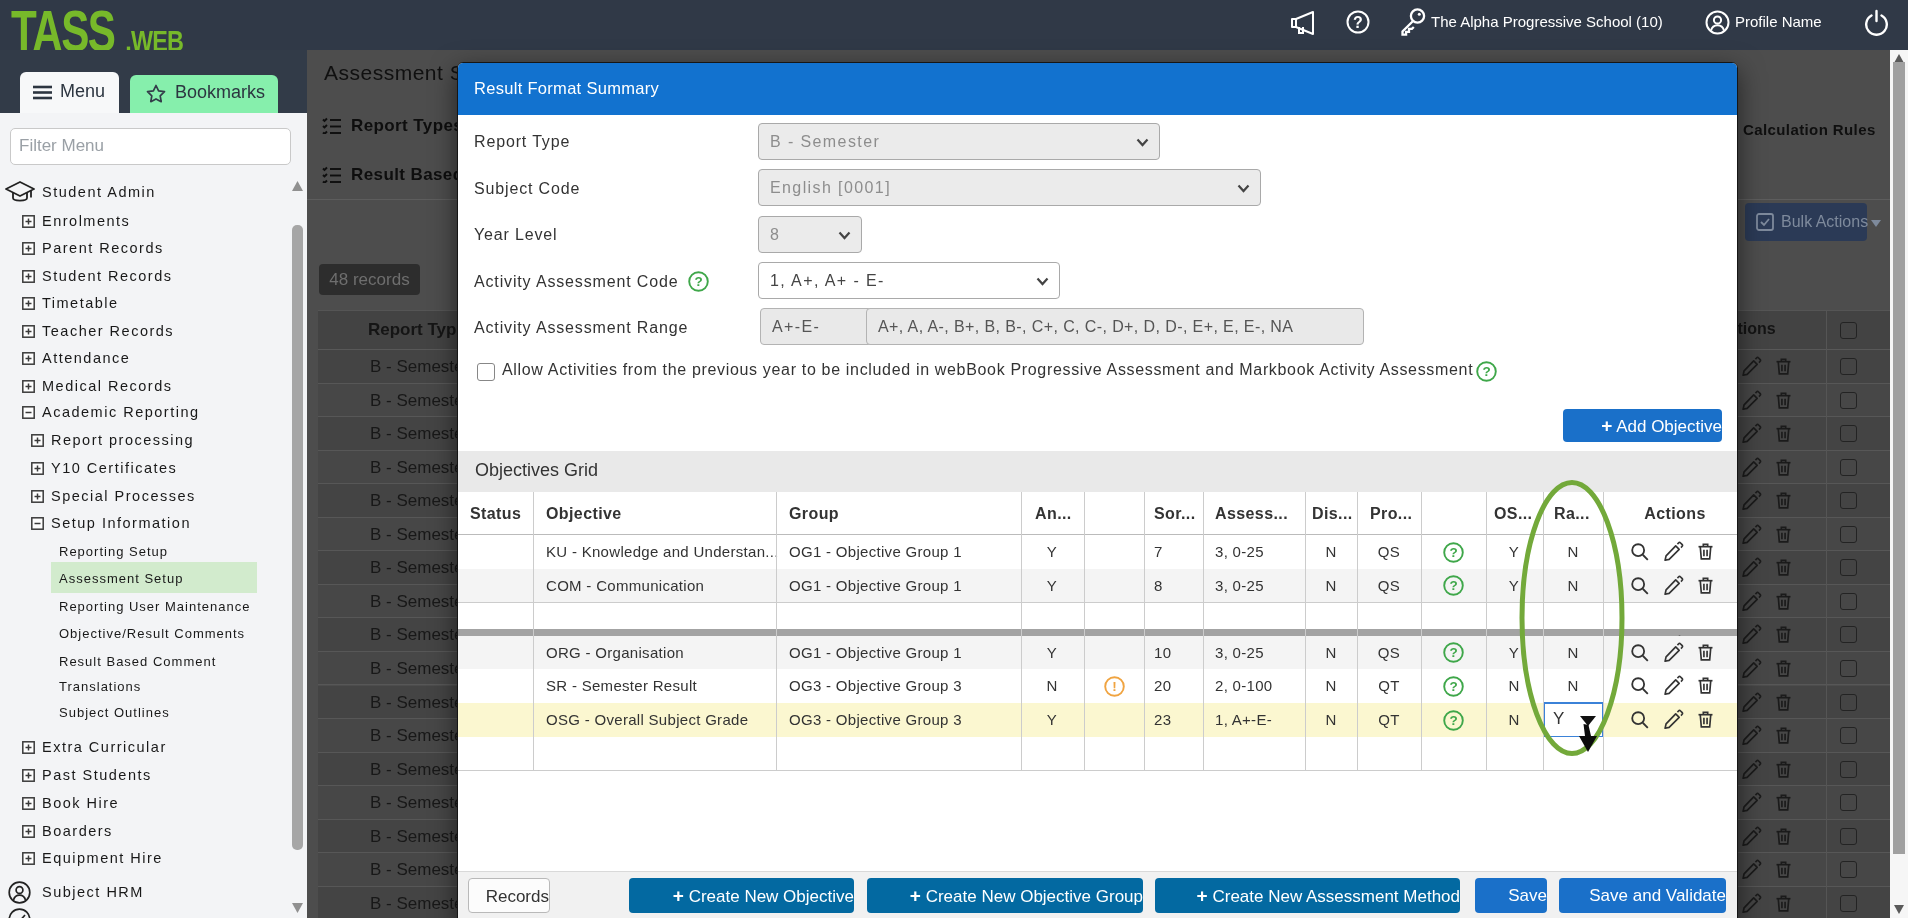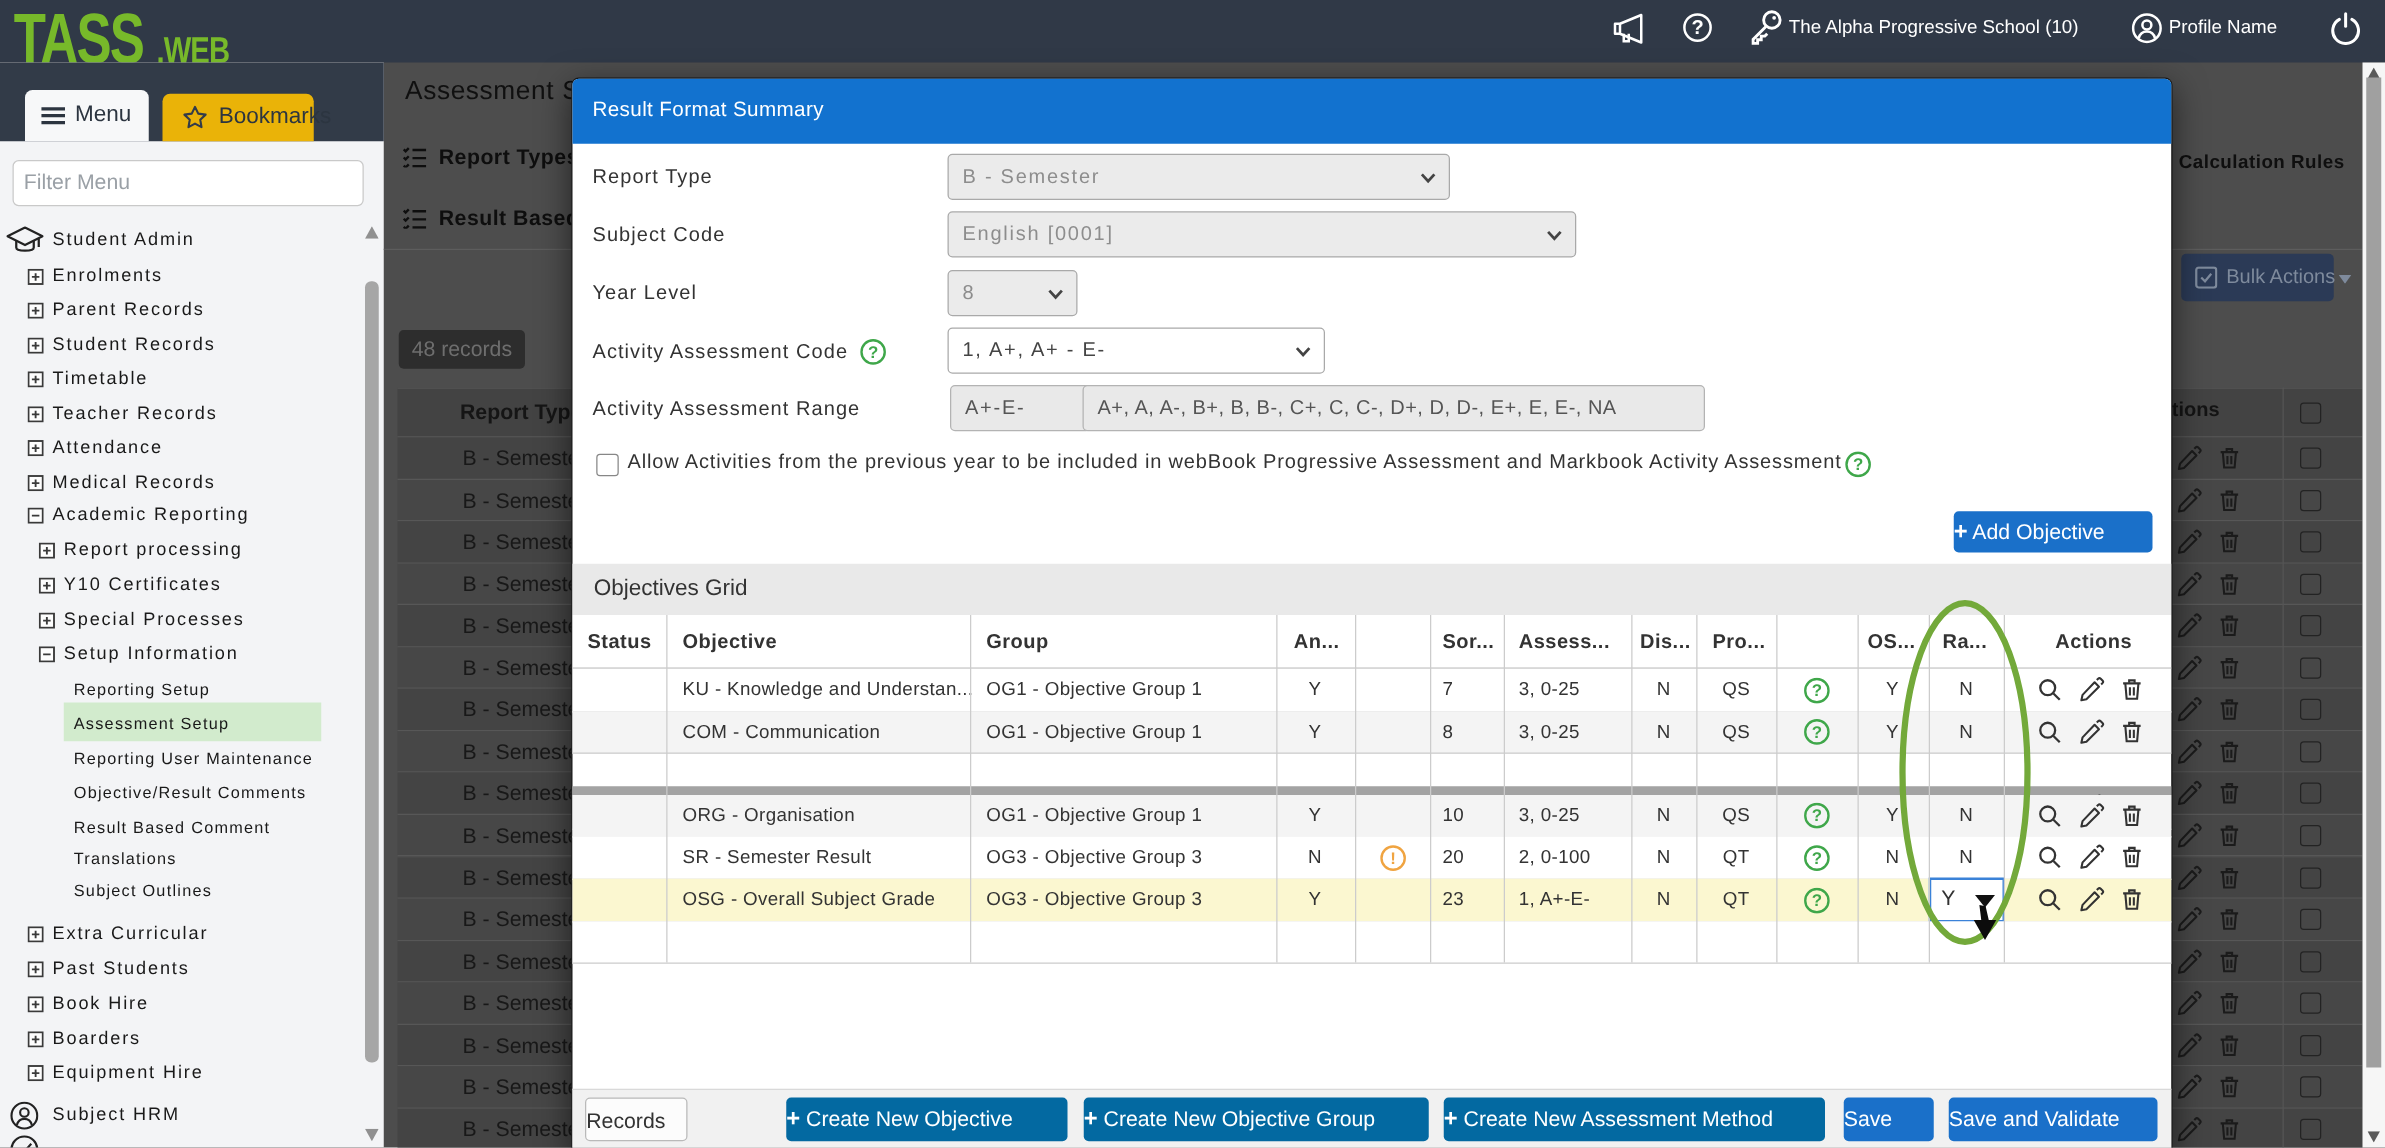--- a/index.html
+++ b/index.html
@@ -19,21 +19,21 @@
 .bgrs{font-size:17px;color:#181818;position:absolute;left:52px;top:7px;height:20px;line-height:20px}
 .bgcb{position:absolute;left:1522px;top:8px;width:15px;height:15px;border:1.5px solid #232323;border-radius:3px}
 .bgic{position:absolute;top:6px}
 
 #m{left:457px;top:62px;width:1279px;height:857px;background:#fff;border:1px solid #161616;border-radius:6px 6px 0 0;box-shadow:0 8px 26px rgba(0,0,0,.55)}
 .lb{position:absolute;left:16px;font-size:16px;letter-spacing:0.85px;color:#333;height:21px;line-height:21px;white-space:nowrap}
 .sel,.inp{position:absolute;background:#ebebeb;border:1px solid #a9a9a9;border-radius:4px;font-size:16px;letter-spacing:1.4px;color:#8d8d8d;box-sizing:border-box}
 .sel span,.inp span{position:absolute;left:11px;top:7px;height:21px;line-height:21px;white-space:nowrap}
 .inp{background:#e9e9e9;border-color:#b3b3b3;color:#555}
 .chev{position:absolute;right:10px;top:14px}
-.btn{position:absolute;height:35px;border-radius:4px;font-size:17px;color:#fff;text-align:left;line-height:35px;box-sizing:border-box;white-space:nowrap}
+.btn{position:absolute;height:35px;border-radius:4px;font-size:17px;color:#fff;text-align:right;line-height:35px;box-sizing:border-box;white-space:nowrap}
 .grn{background:#0369a1}
 .blu{background:#1a70c9}
 .th{position:absolute;font-size:16px;letter-spacing:0.4px;font-weight:bold;color:#333;height:21px;line-height:21px;top:11px;white-space:nowrap}
 .mrow{position:absolute;left:0;width:1279px;height:33.6px;border-bottom:1px solid #ccc}
 .tL{position:absolute;font-size:15px;letter-spacing:0.3px;color:#333;top:6px;height:21px;line-height:21px;white-space:nowrap}
 .tC{position:absolute;font-size:15px;letter-spacing:0.3px;color:#333;top:6px;height:21px;line-height:21px;width:50px;text-align:center}
 .vln{position:absolute;top:429px;width:1px;height:278px;background:#ccc}
 .ricon{position:absolute;top:6px}
 </style></head>
 <body>
@@ -74,21 +74,21 @@
  <div class="a tab" style="left:20px;top:22px;width:99px;height:41px;background:#f7f8f9">
    <svg class="a" style="left:13px;top:13px" width="19" height="15" viewBox="0 0 19 15">
           <g stroke="#2c3540" stroke-width="2.6">
             <line x1="0" y1="2" x2="19" y2="2"></line>
             <line x1="0" y1="7.5" x2="19" y2="7.5"></line>
             <line x1="0" y1="13" x2="19" y2="13"></line>
           </g>
         </svg>
    <span class="a" style="left:40px;top:9px">Menu</span>
  </div>
- <div class="a tab" style="left:130px;top:25px;width:121px;height:38px;background:#eab308">
+ <div class="a tab" style="left:130px;top:25px;width:148px;height:38px;background:#86efac">
    <svg class="a" style="left:16px;top:9px" width="20" height="19" viewBox="0 0 20 19" fill="none" stroke="#333c49" stroke-width="1.7">
           <path d="M10 1.5l2.6 5.4 5.9.8-4.3 4.1 1 5.9L10 14.9l-5.2 2.8 1-5.9L1.5 7.7l5.9-.8z" stroke-linejoin="round"></path>
         </svg>
    <span class="a" style="left:45px;top:7px">Bookmarks</span>
  </div>
  <div class="a" style="left:10px;top:78px;width:281px;height:37px;background:#fff;border:1px solid #c9c9c9;border-radius:5px;box-sizing:border-box">
    <span class="a nw" style="left:8px;top:7px;font-size:17px;color:#9aa0a6">Filter Menu</span>
  </div>
  <div class="a" style="left:51px;top:512px;width:206px;height:31px;background:#d2ebcd"></div>
  <svg class="a" style="left:5px;top:131px" width="30" height="23" viewBox="0 0 30 23" fill="none" stroke="#222" stroke-width="1.8">

